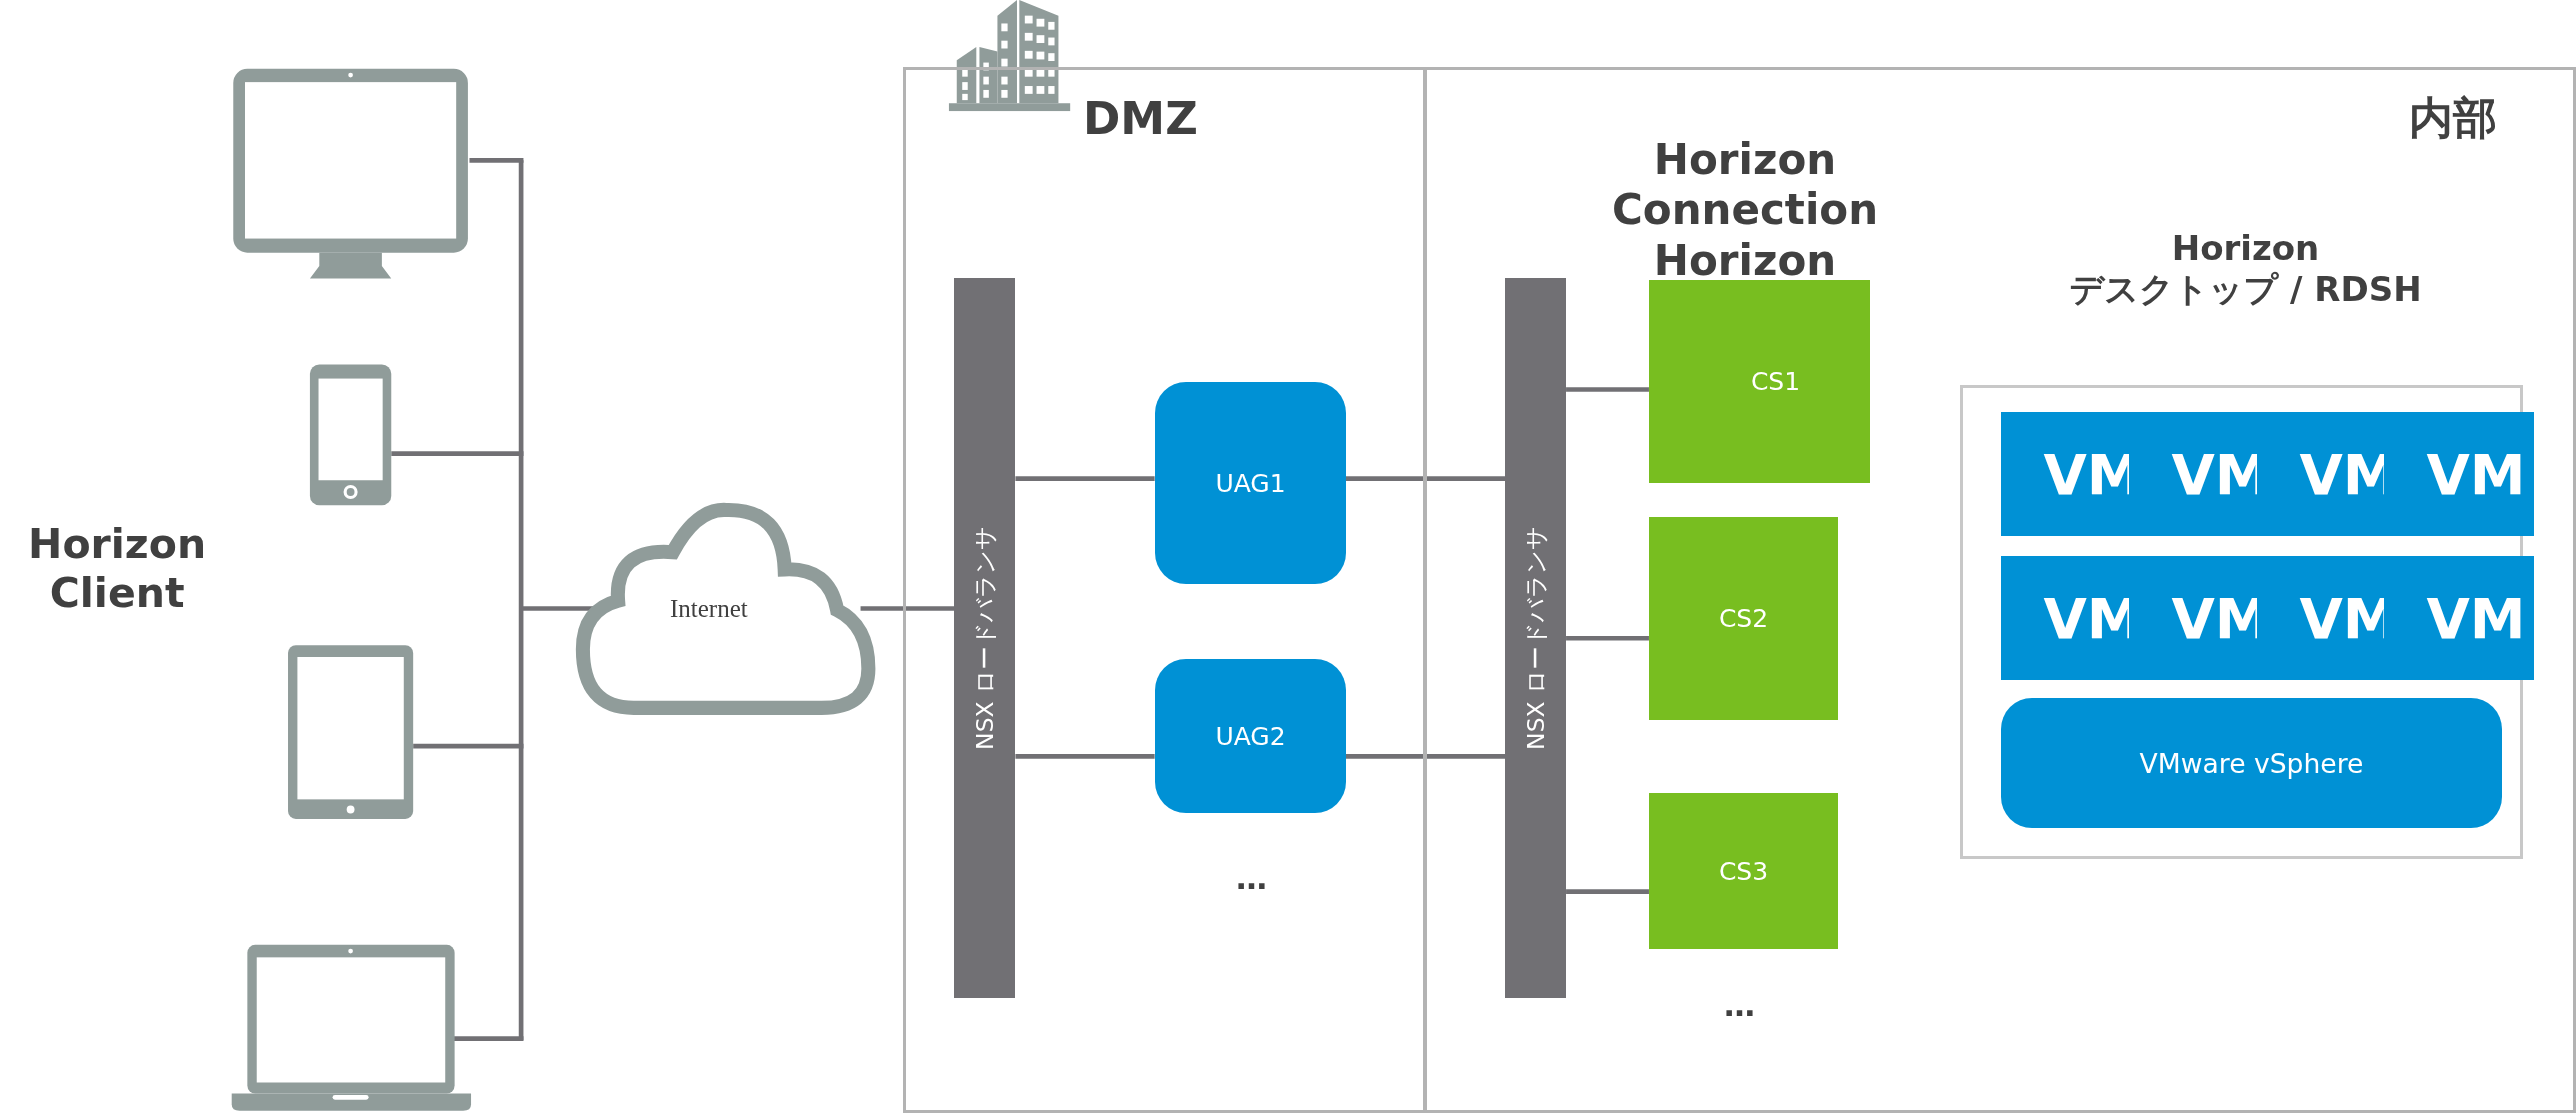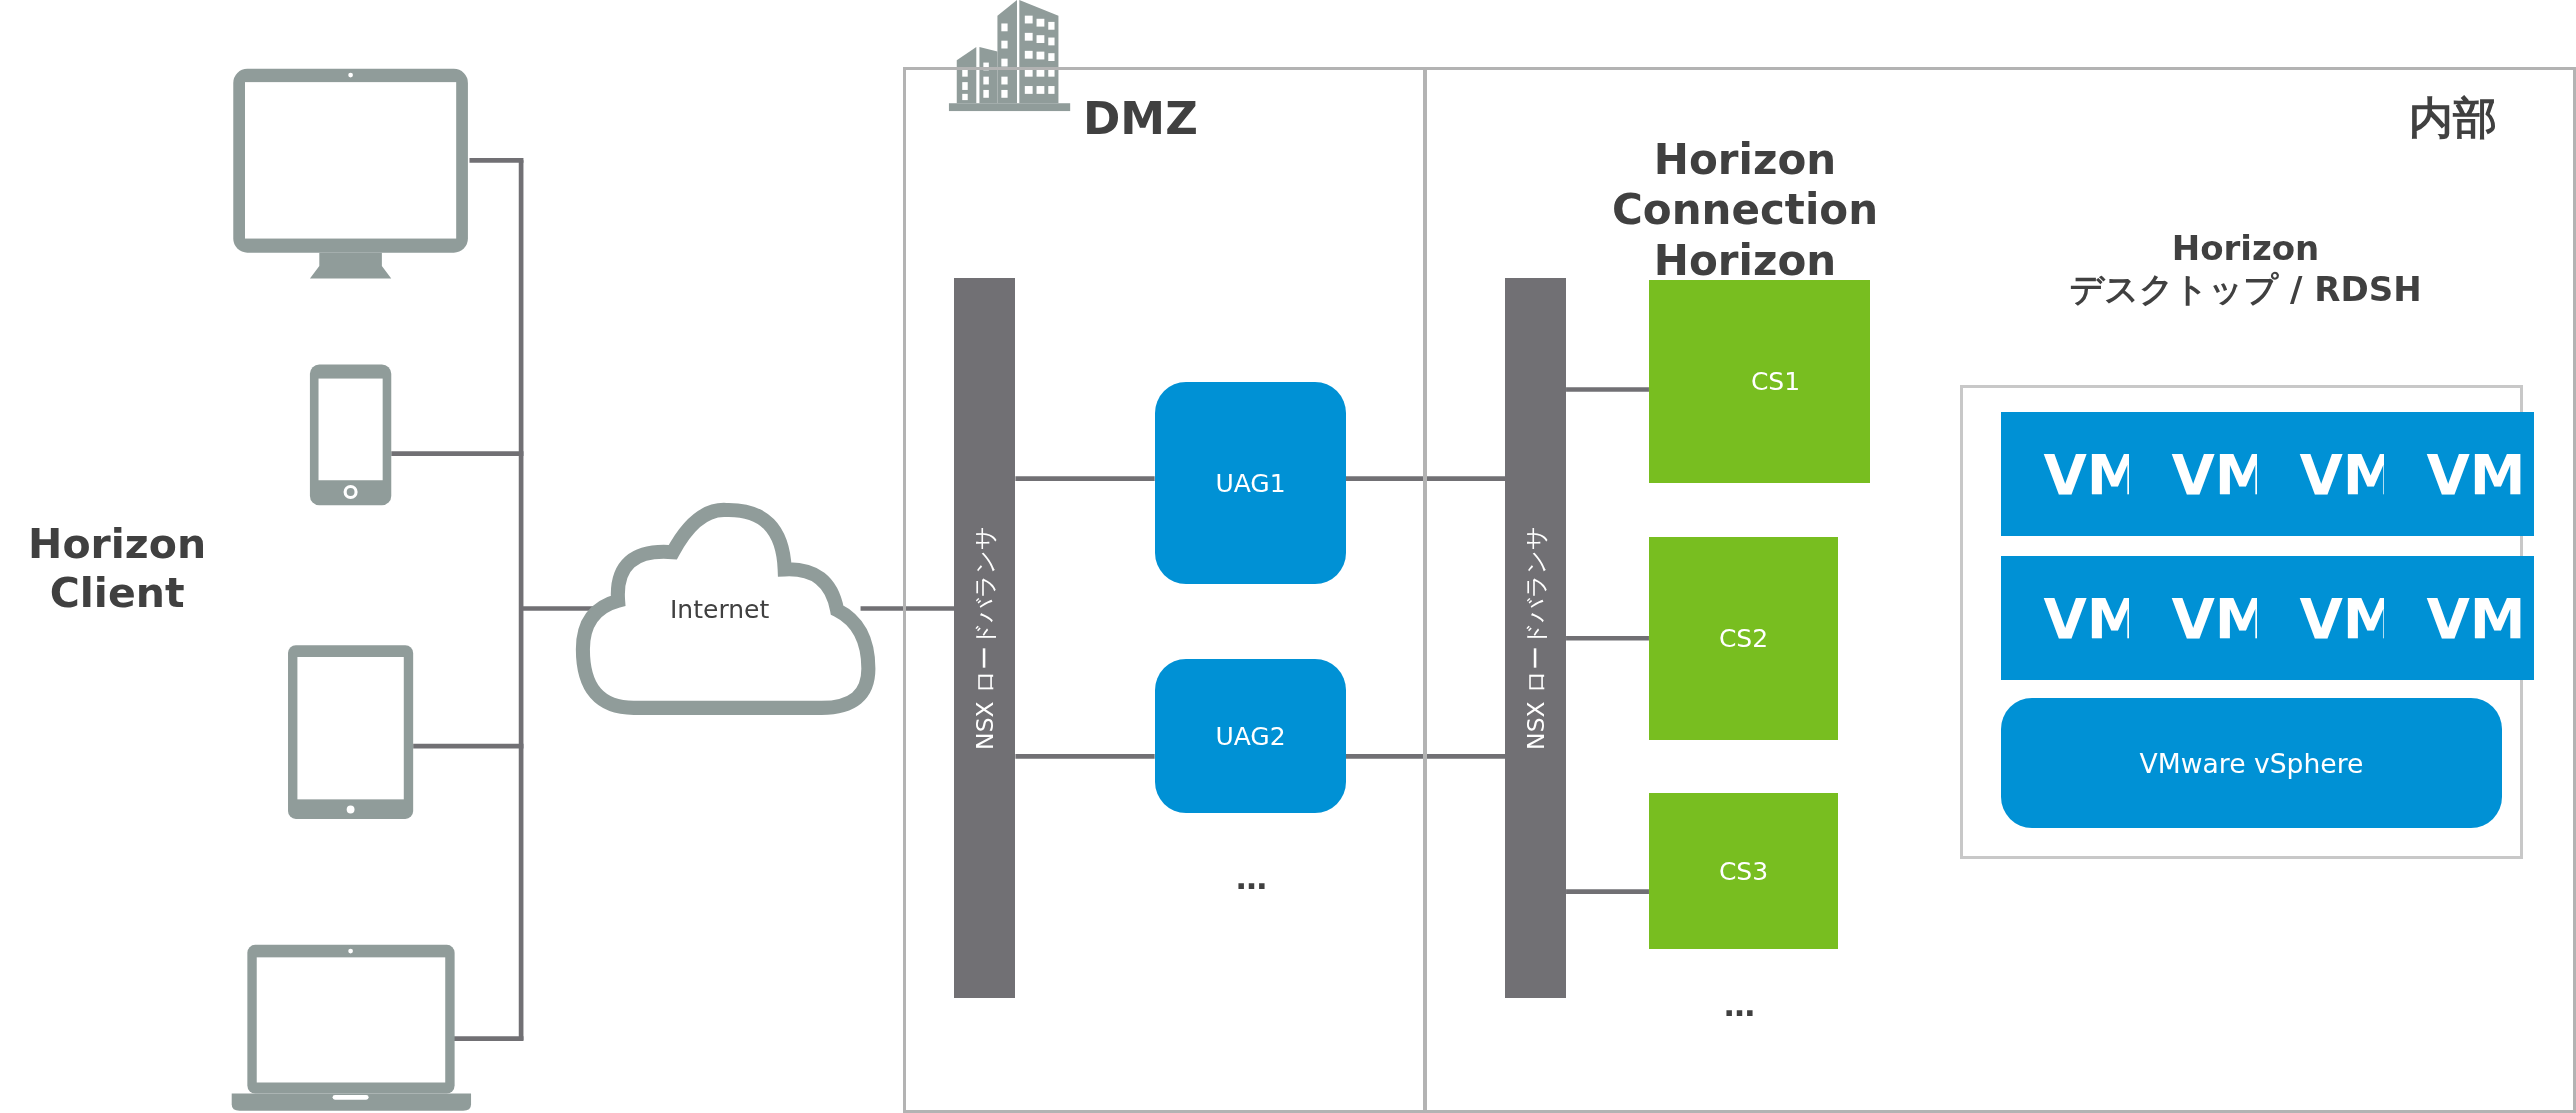--- a/index.html
+++ b/index.html
@@ -1,17 +1,17 @@
 <!DOCTYPE html>
 <html style="font-size:12.5px"><head>
 <meta charset="utf-8">
 <style>
   html,body{margin:0;padding:0;background:#fff;}
   body{width:2576px;height:1113px;position:relative;overflow:hidden;font-family:"DejaVu Sans","Liberation Sans",sans-serif;}
-  .abs{position:absolute;}
+  .abs{position:absolute;font-family:Liberation Serif, serif;}
   svg{position:absolute;left:0;top:0;}
   .zone-border{position:absolute;border:3.9px solid #b3b3b3;box-sizing:border-box;}
   .title{position:absolute;color:#404040;font-weight:bold;text-align:center;line-height:1.2;}
   .lb{position:absolute;background:#717074;}
   .lb-label{position:absolute;left:50%;top:50%;transform:translate(-50%,-50%) rotate(-90deg);color:#fff;font-size:23.5px;white-space:nowrap;}
   .box{position:absolute;display:flex;align-items:center;justify-content:center;color:#fff;font-size:25px;}
   .uag{background:#0091d5;border-radius:31px;}
   .cs{background:#78be20;}
   .vm{background:#0091d5;font-weight:bold;font-size:56px;padding-left:34px;}
   .ellipsis{position:absolute;color:#404040;font-size:31px;font-weight:bold;}
@@ -133,21 +133,21 @@
 </div>
 <div class="lb" style="left:1505px;top:278px;width:61px;height:720px;">
   <span class="lb-label">NSX ロードバランサ</span>
 </div>
 
 <div class="box uag" style="left:1155px;top:382px;width:191px;height:202px;">UAG1</div>
 <div class="box uag" style="left:1155px;top:659px;width:191px;height:154px;">UAG2</div>
 <div class="ellipsis" style="left:1236px;top:860px;">…</div>
 
 <div class="box cs" style="left:1649px;top:280px;width:189px;height:203px;padding-left:32px;">CS1</div>
-<div class="box cs" style="left:1649px;top:537px;width:189px;height:203px;">CS2</div>
+<div class="box cs" style="left:1649px;top:517px;width:189px;height:203px;">CS2</div>
 <div class="box cs" style="left:1649px;top:793px;width:189px;height:156px;">CS3</div>
 <div class="ellipsis" style="left:1724px;top:987px;">…</div>
 
 <div class="abs" style="left:1960px;top:385px;width:563px;height:474px;border:3.1px solid #c8c8c8;box-sizing:border-box;"></div>
 <div class="box vm" style="left:2001px;top:412px;width:116px;height:124px;">VM</div>
 <div class="box vm" style="left:2129px;top:412px;width:116px;height:124px;">VM</div>
 <div class="box vm" style="left:2257px;top:412px;width:116px;height:124px;">VM</div>
 <div class="box vm" style="left:2384px;top:412px;width:116px;height:124px;">VM</div>
 <div class="box vm" style="left:2001px;top:556px;width:116px;height:124px;">VM</div>
 <div class="box vm" style="left:2129px;top:556px;width:116px;height:124px;">VM</div>

